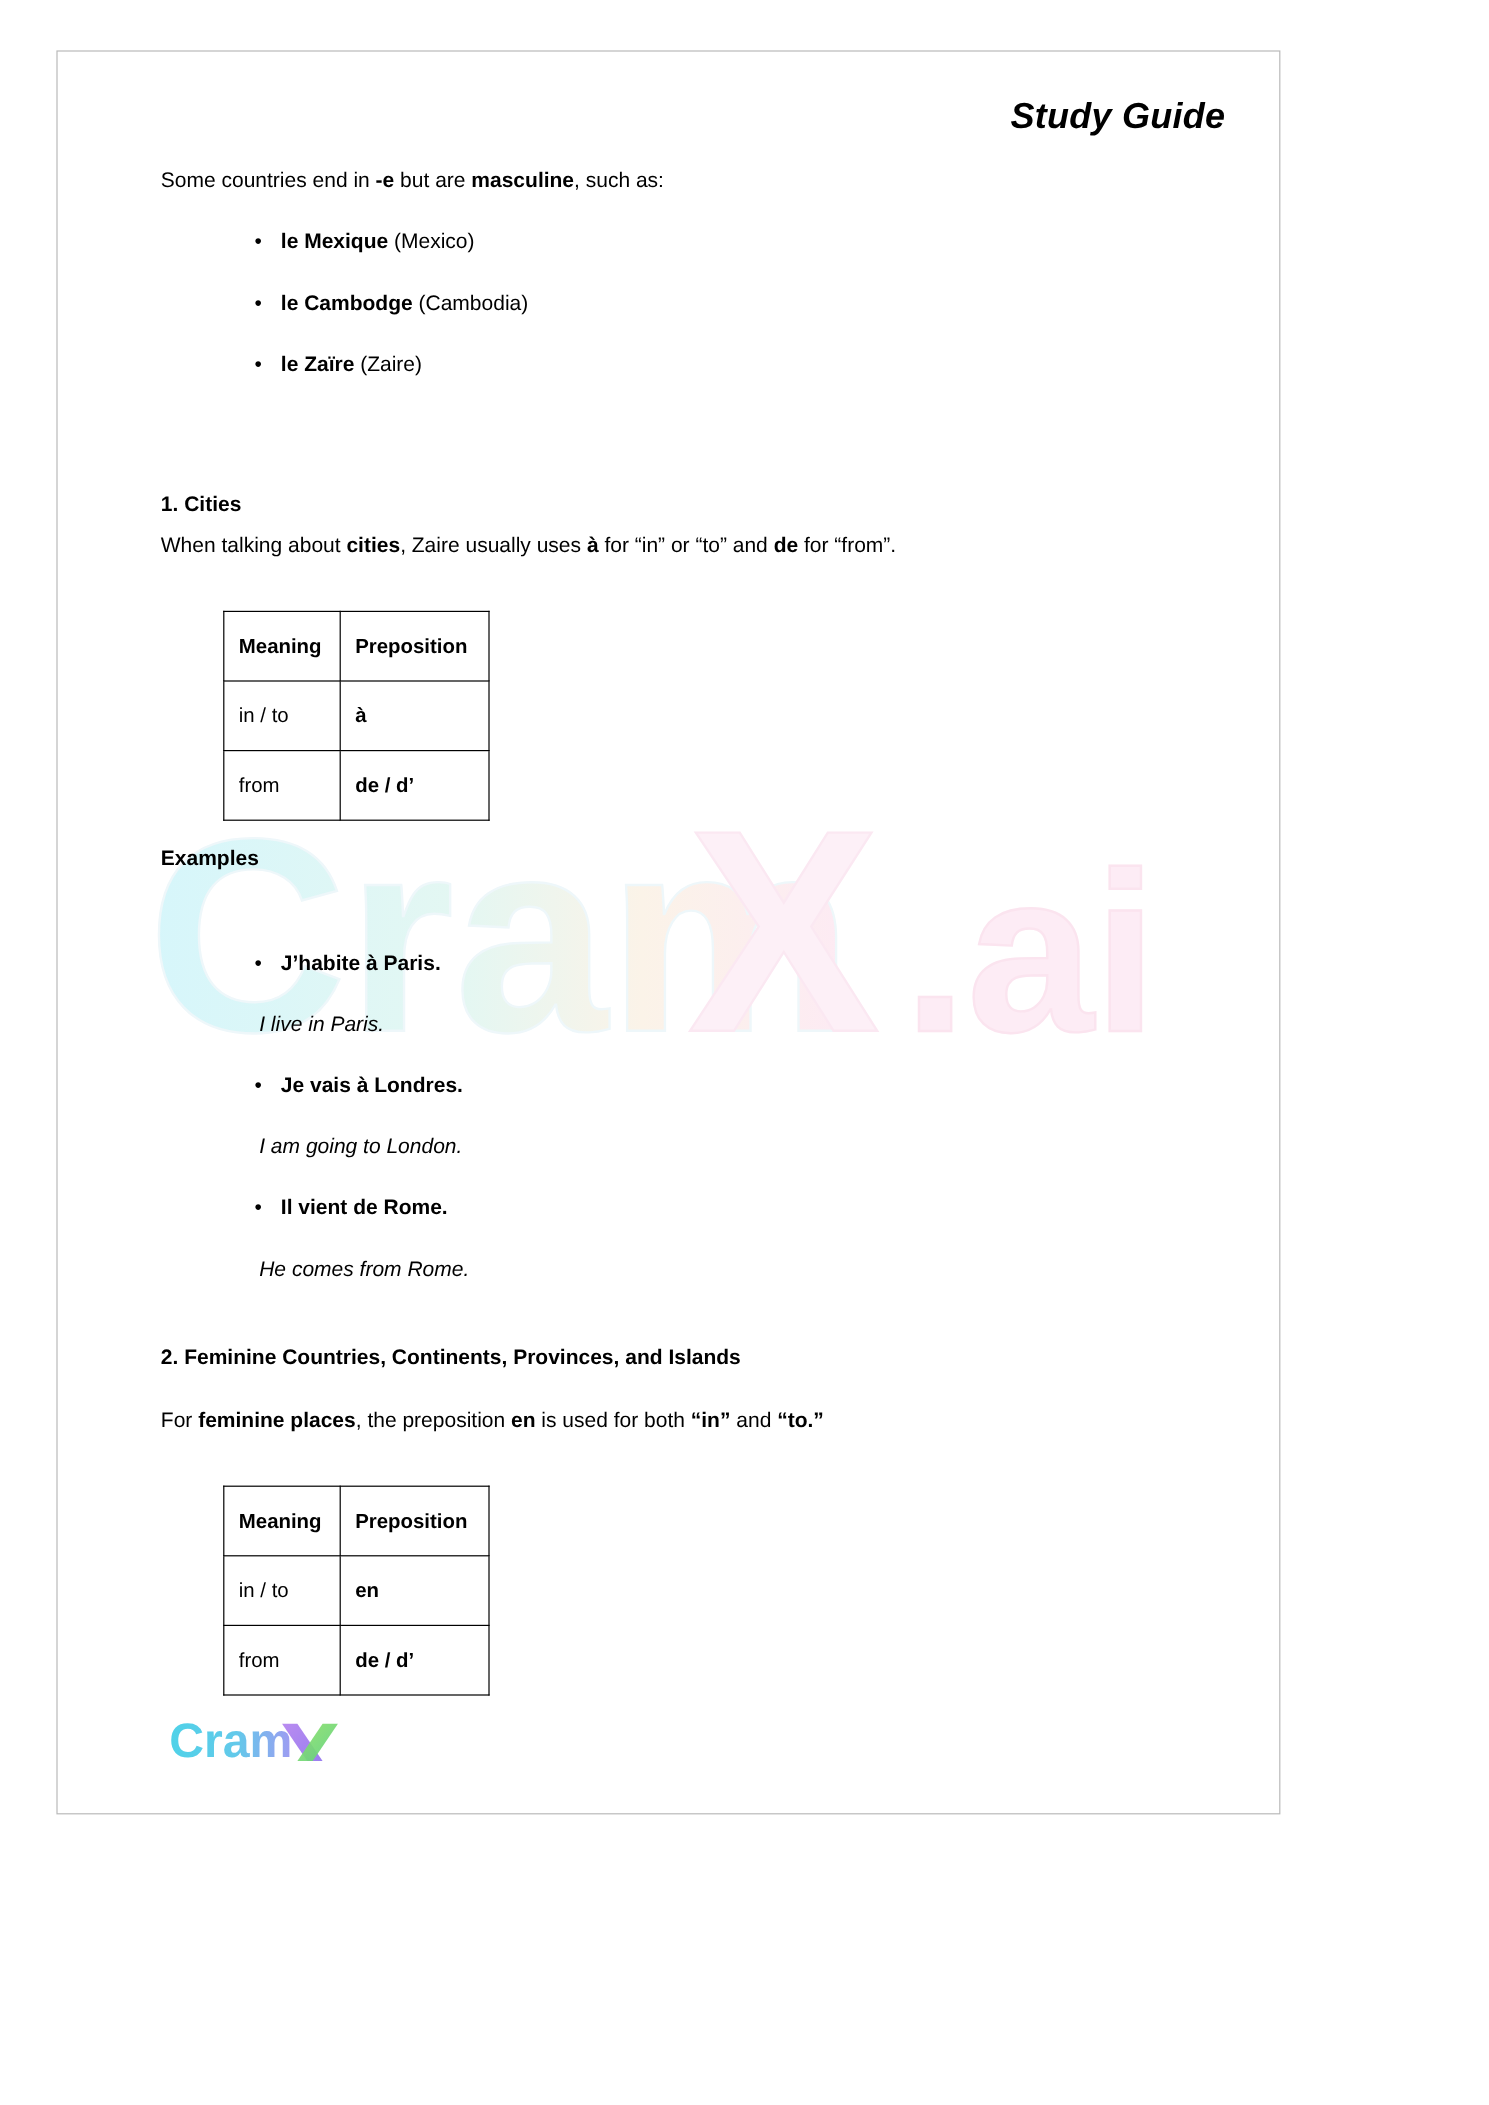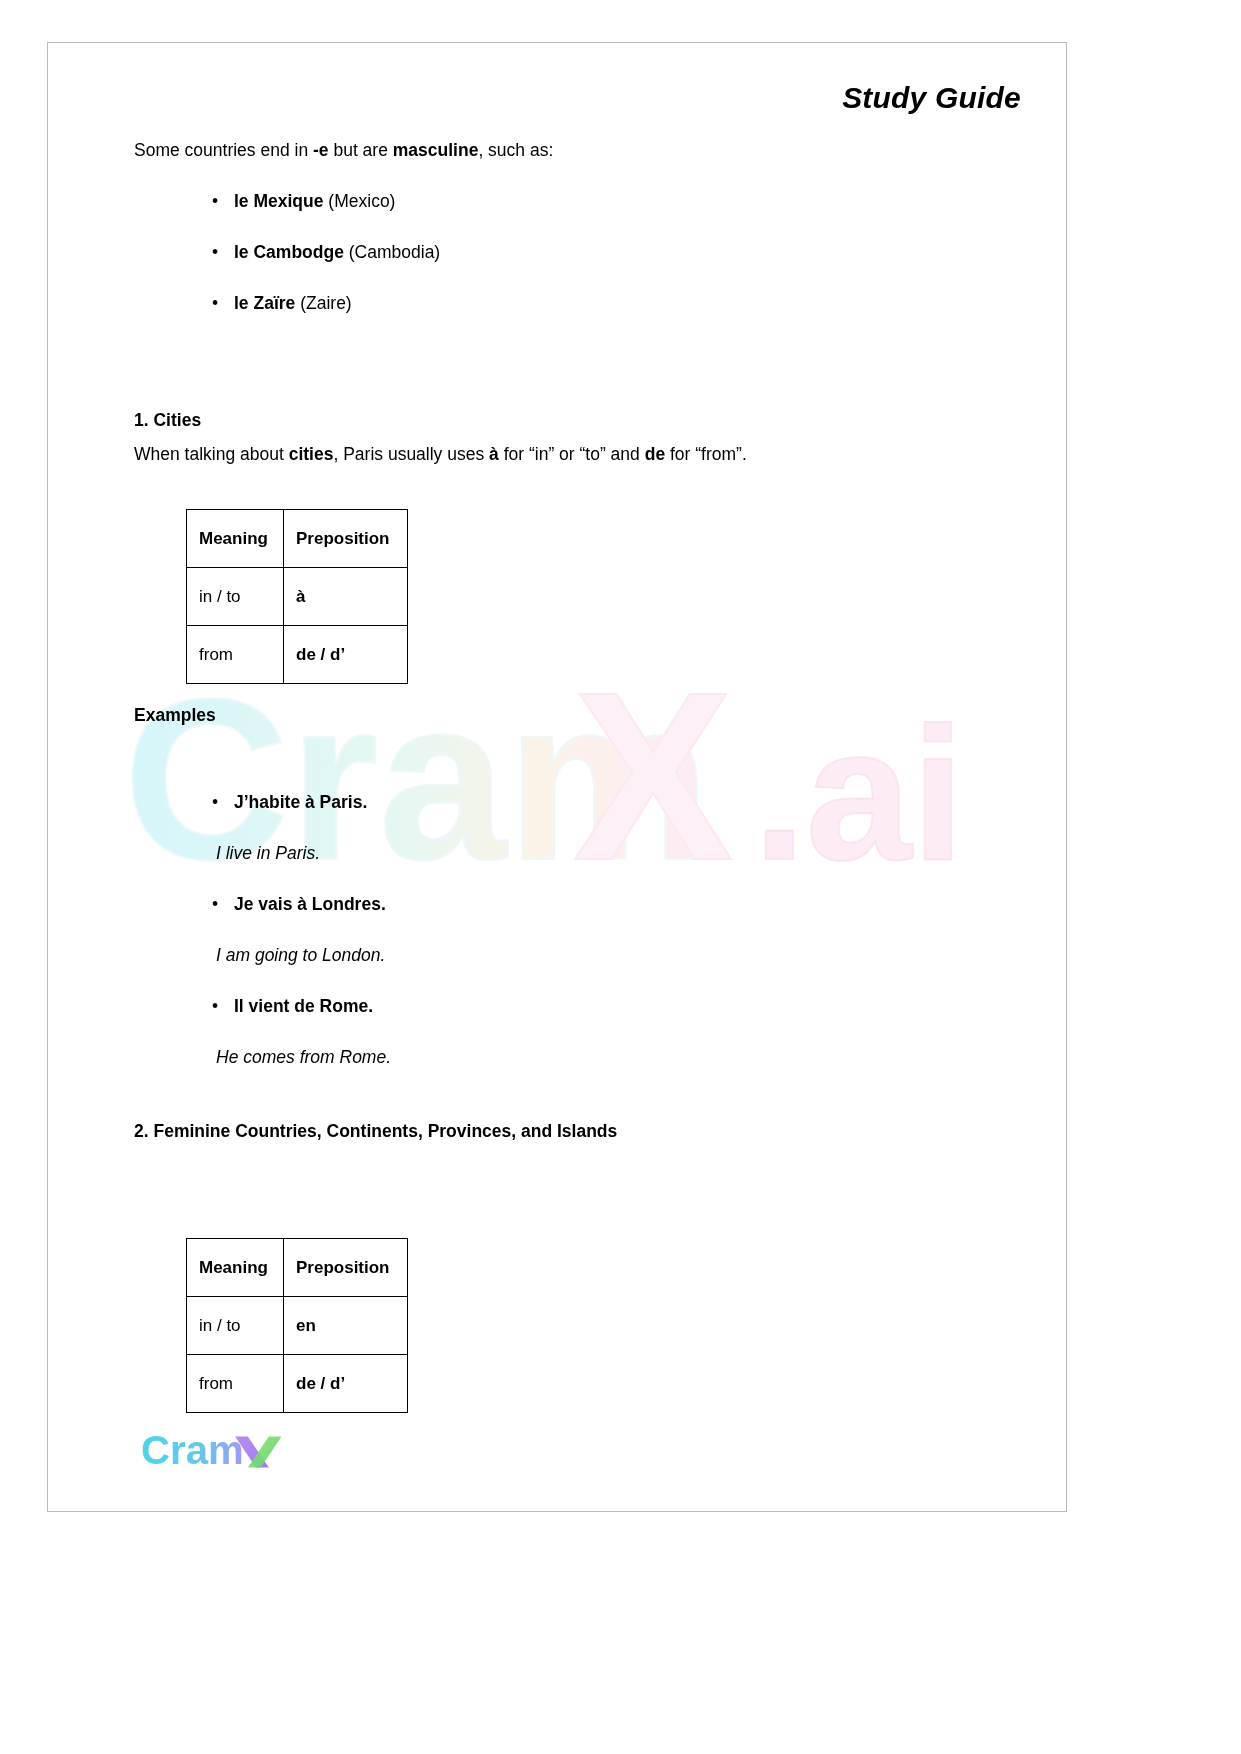--- a/index.html
+++ b/index.html
@@ -172,21 +172,21 @@
     <div class="bullet-row" style="top:199px;">
       <span class="dot">•</span><span class="btxt"><b>le Cambodge</b> <span>(Cambodia)</span></span>
     </div>
     <div class="bullet-row" style="top:250px;">
       <span class="dot">•</span><span class="btxt"><b>le Zaïre</b> <span>(Zaire)</span></span>
     </div>
 
     <div class="section-head" style="top:367px;">1. Cities</div>
 
     <div class="para" style="top:400px;">
-      <span>When talking about </span><b>cities</b><span>, Paris usually uses </span><b>à</b><span> for “in” or “to” and </span><b>de</b><span> for “from”.</span>
+      <span>When talking about </span><b>cities</b><span>, Zaire usually uses </span><b>à</b><span> for “in” or “to” and </span><b>de</b><span> for “from”.</span>
     </div>
 
     <table class="tbl" style="top:466px;">
       <tbody>
           <tr>
         <th class="c-meaning">Meaning</th>
         <th class="c-prep">Preposition</th>
       </tr>
       <tr>
         <td class="c-meaning key">in / to</td>
@@ -211,20 +211,23 @@
     </div>
     <div class="trans" style="top:902px;">I am going to London.</div>
 
     <div class="bullet-row" style="top:953px;">
       <span class="dot">•</span><span class="btxt"><b>Il vient de Rome.</b></span>
     </div>
     <div class="trans" style="top:1004px;">He comes from Rome.</div>
 
     <div class="section-head" style="top:1078px;">2. Feminine Countries, Continents, Provinces, and Islands</div>
 
+    <div class="para" style="top:1129px;">
+      <span>For </span><b>feminine places</b><span>, the preposition </span><b>en</b><span> is used for both </span><b>“in”</b><span> and </span><b>“to.”</b>
+    </div>
 
     <table class="tbl" style="top:1195px;">
       <tbody>
           <tr>
         <th class="c-meaning">Meaning</th>
         <th class="c-prep">Preposition</th>
       </tr>
       <tr>
         <td class="c-meaning key">in / to</td>
         <td class="c-prep val">en</td>

